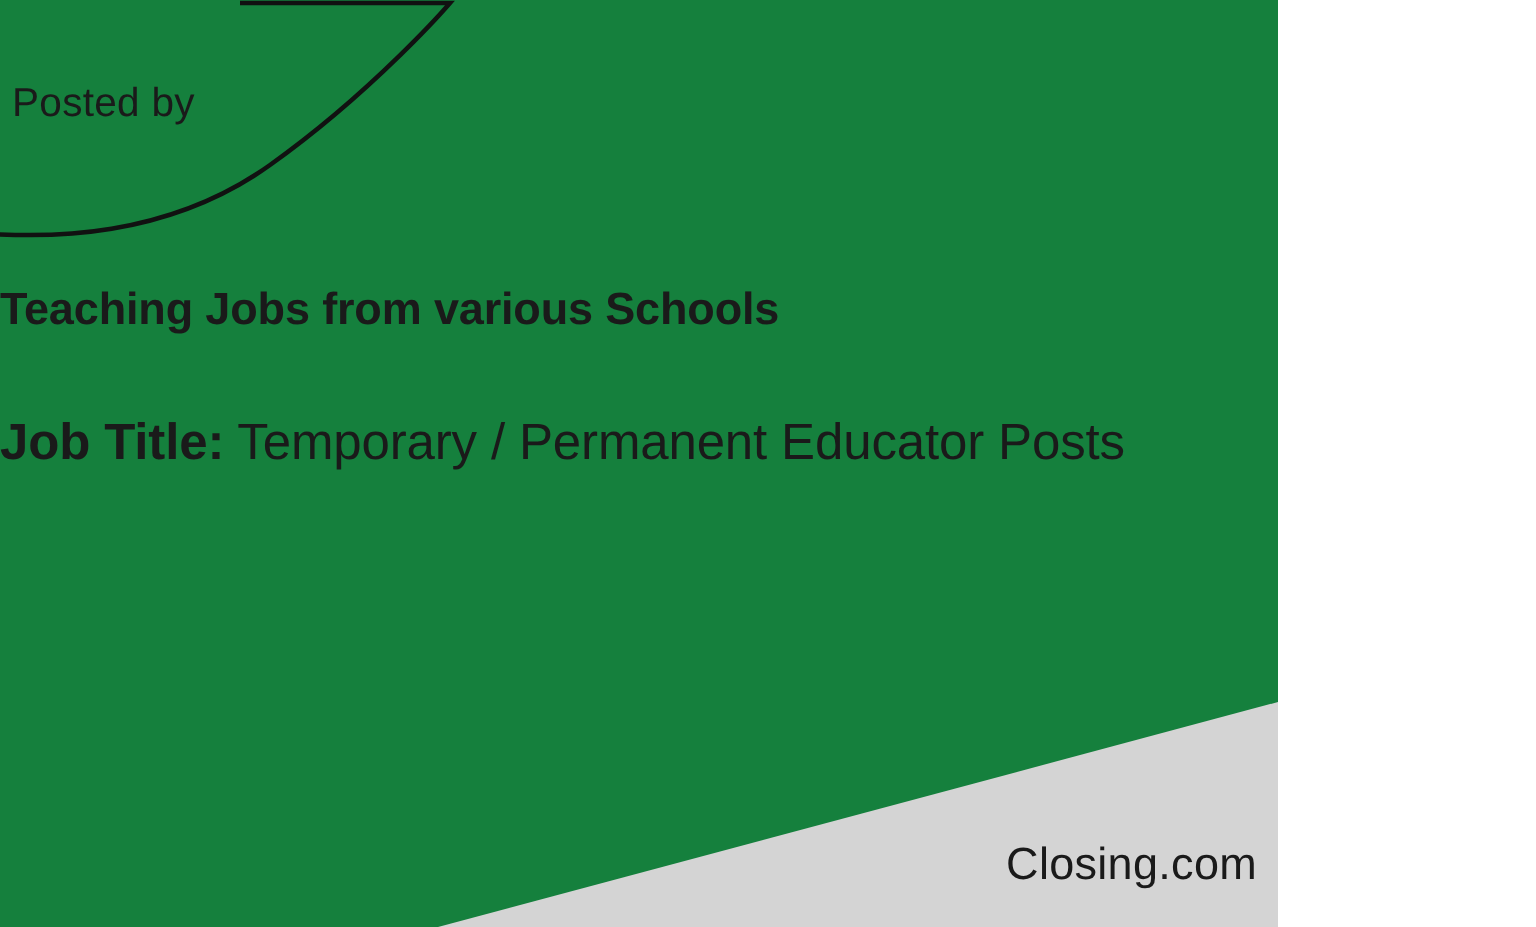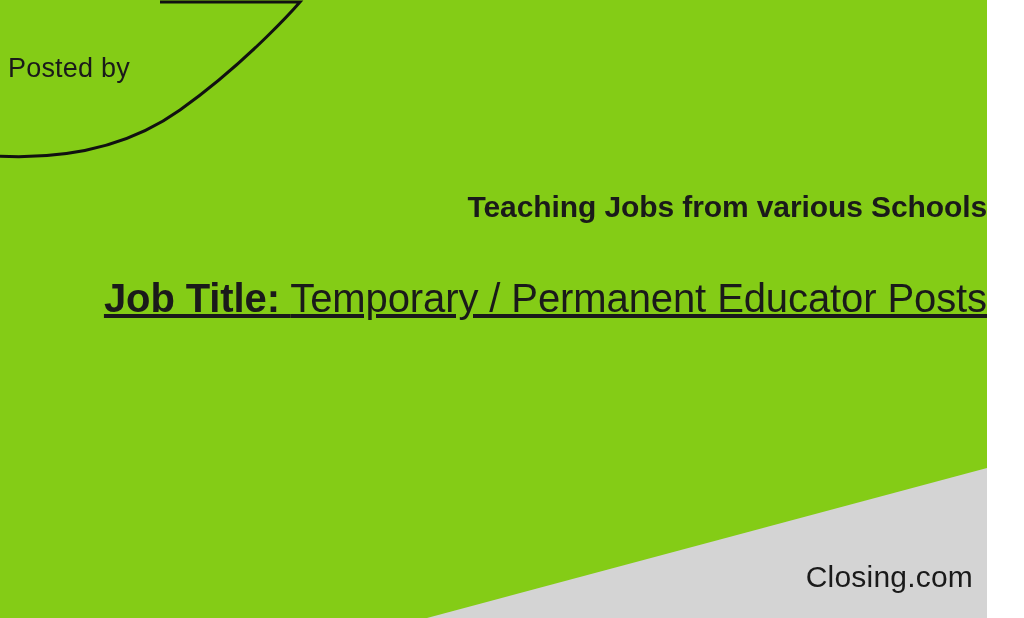--- a/index.html
+++ b/index.html
@@ -6,23 +6,23 @@
     margin: 0;
     padding: 0;
     background: #ffffff;
   }
   body {
     font-family: "Liberation Sans", sans-serif;
     color: #1a1a1a;
   }
   .card {
     position: relative;
-    width: 987px;
+    width: 852px;
     height: 618px;
-    background: #84cc16;
+    background: #15803d;
     overflow: hidden;
   }
   
   .arc-decoration {
     position: absolute;
     top: 0;
     left: 0;
     width: 420px;
     height: 200px;
     pointer-events: none;
@@ -48,36 +48,35 @@
   .watermark {
     position: absolute;
     right: 14px;
     bottom: 24px;
     font-size: 30px;
     color: #1a1a1a;
     letter-spacing: 0.2px;
   }
   .content {
     position: absolute;
-    left: 12px;
+    left: 0;
     right: 0;
     top: 190px;
-    text-align: right;
+    text-align: left;
   }
   .headline {
     font-size: 30px;
     font-weight: bold;
     letter-spacing: -0.1px;
     margin: 0 0 52px 0;
   }
   .info-line {
-    font-size: 40px;
+    font-size: 34px;
     margin: 0 0 52px 0;
     letter-spacing: -0.1px;
-    text-decoration: underline;
   }
   .info-line:last-child {
     margin-bottom: 0;
   }
   .label {
     font-weight: bold;
   }
   .value {
     font-weight: normal;
   }

